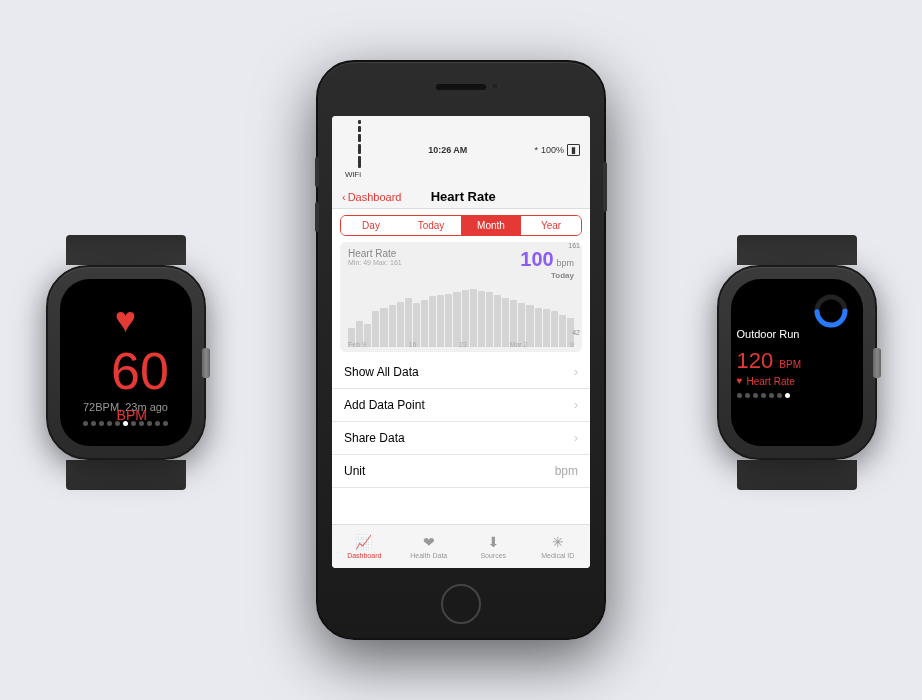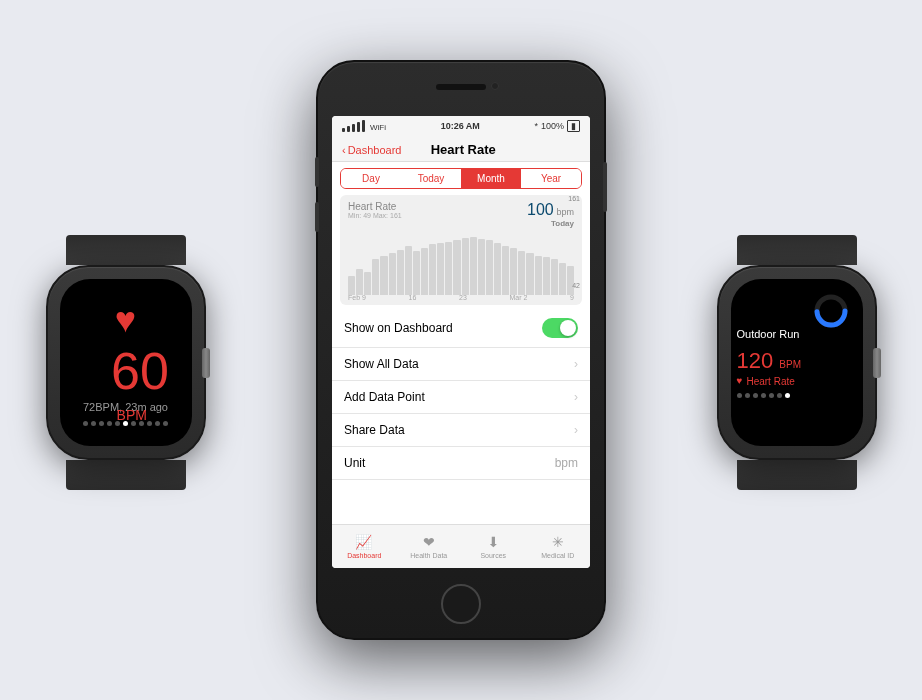--- a/index.html
+++ b/index.html
@@ -307,21 +307,21 @@
       font-size: 10px;
       color: #888;
       font-weight: 400;
     }
 
     .chart-value {
       text-align: right;
       font-size: 10px;
     }
 
-    .chart-value .num { font-size: 16px; font-weight: 400; color: #0c4a6e; }
+    .chart-value .num { font-size: 20px; font-weight: 700; color: #8b5cf6; }
     .chart-value .unit { font-size: 9px; color: #888; }
     .chart-value .label { font-size: 8px; color: #888; display: block; font-weight: bold; }
 
     .chart-area {
       position: relative;
       height: 65px;
       display: flex;
       align-items: flex-end;
       gap: 1px;
     }
@@ -550,21 +550,21 @@
       <div class="iphone-speaker"></div>
       <div class="iphone-camera"></div>
       <div class="iphone-side-btn"></div>
       <div class="iphone-vol-up"></div>
       <div class="iphone-vol-down"></div>
       <div class="iphone-home"></div>
 
       <div class="iphone-screen">
 
         <div class="status-bar">
-          <div style="display:flex; gap:2px; align-items:flex-end;">
+          <div style="display:flex; gap:2px; align-items:flex-end;flex-direction:column;">
             <span style="width:3px;height:4px;background:#333;display:inline-block;border-radius:1px;"></span>
             <span style="width:3px;height:6px;background:#333;display:inline-block;border-radius:1px;"></span>
             <span style="width:3px;height:8px;background:#333;display:inline-block;border-radius:1px;"></span>
             <span style="width:3px;height:10px;background:#333;display:inline-block;border-radius:1px;"></span>
             <span style="width:3px;height:12px;background:#333;display:inline-block;border-radius:1px;"></span>
             <span style="margin-left:3px; font-size:8px;">WiFi</span>
           </div>
           <span style="font-size:9px;font-weight:600;">10:26 AM</span>
           <div style="display:flex;gap:3px;align-items:center;">
             <span style="font-size:9px;">*</span>
@@ -637,26 +637,20 @@
             <span>Feb 9</span>
             <span>16</span>
             <span>23</span>
             <span>Mar 2</span>
             <span>9</span>
           </div>
         </div>
 
         <div class="list-section">
 
-          <div class="list-row">
-            <span>Show on Dashboard</span>
-            <div class="toggle-switch">
-              <div class="toggle-knob"></div>
-            </div>
-          </div>
 
           <div class="list-row">
             <span>Show All Data</span>
             <div class="list-row-right">
               <span class="chevron">›</span>
             </div>
           </div>
 
           <div class="list-row">
             <span>Add Data Point</span>

